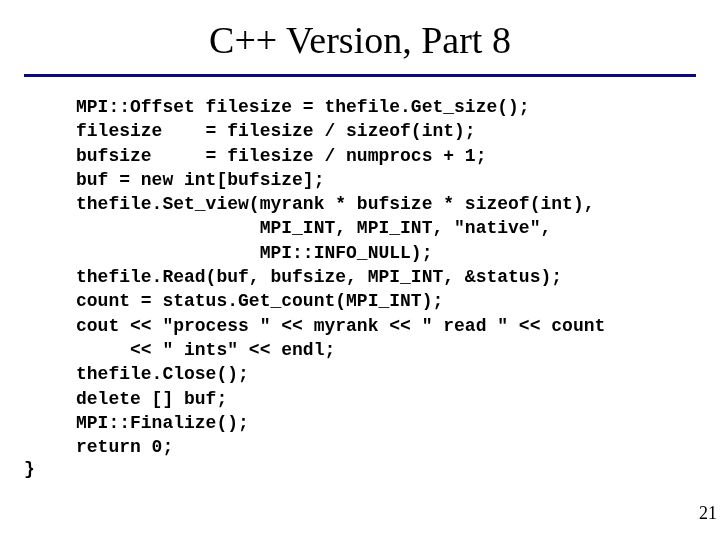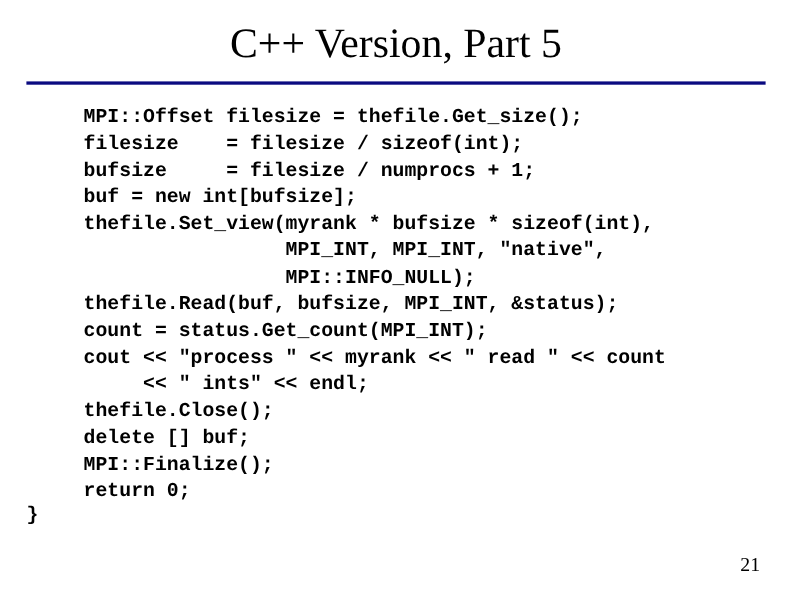--- a/index.html
+++ b/index.html
@@ -41,32 +41,32 @@
     margin-left: 20px;
   }
   .closebrace {
     font-family: "Courier New", Courier, monospace;
     font-size: 18px;
     font-weight: bold;
     padding-left: 24px;
   }
   .pagenum {
     position: absolute;
-    right: 29px;
+    right: 3px;
     bottom: 16px;
     font-size: 18px;
     color: #000;
     font-family: "Times New Roman", Times, serif;
   }
 </style>
 </head>
 <body>
 
 <div class="slide">
-  <div class="title">C++ Version, Part 5</div>
+  <div class="title">C++ Version, Part 8</div>
   <hr class="rule">
   <div class="code">MPI::Offset filesize = thefile.Get_size();
 filesize    = filesize / sizeof(int);
 bufsize     = filesize / numprocs + 1;
 buf = new int[bufsize];
 thefile.Set_view(myrank * bufsize * sizeof(int),
                  MPI_INT, MPI_INT, "native",
                  MPI::INFO_NULL);
 thefile.Read(buf, bufsize, MPI_INT, &amp;status);
 count = status.Get_count(MPI_INT);

